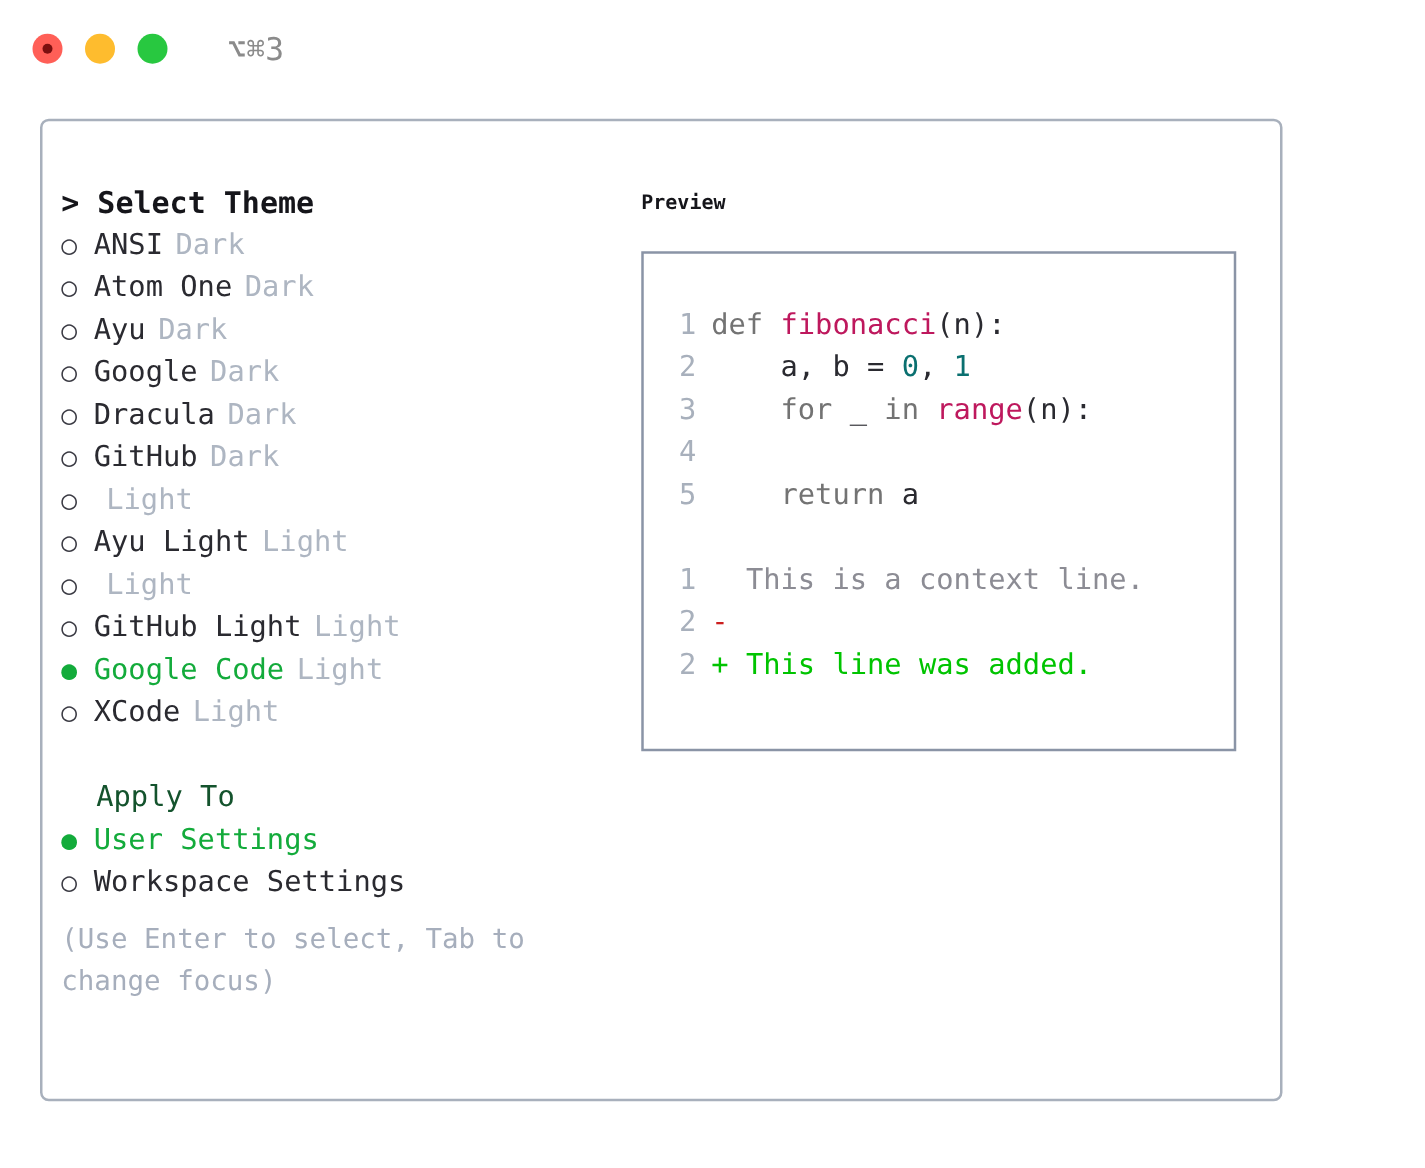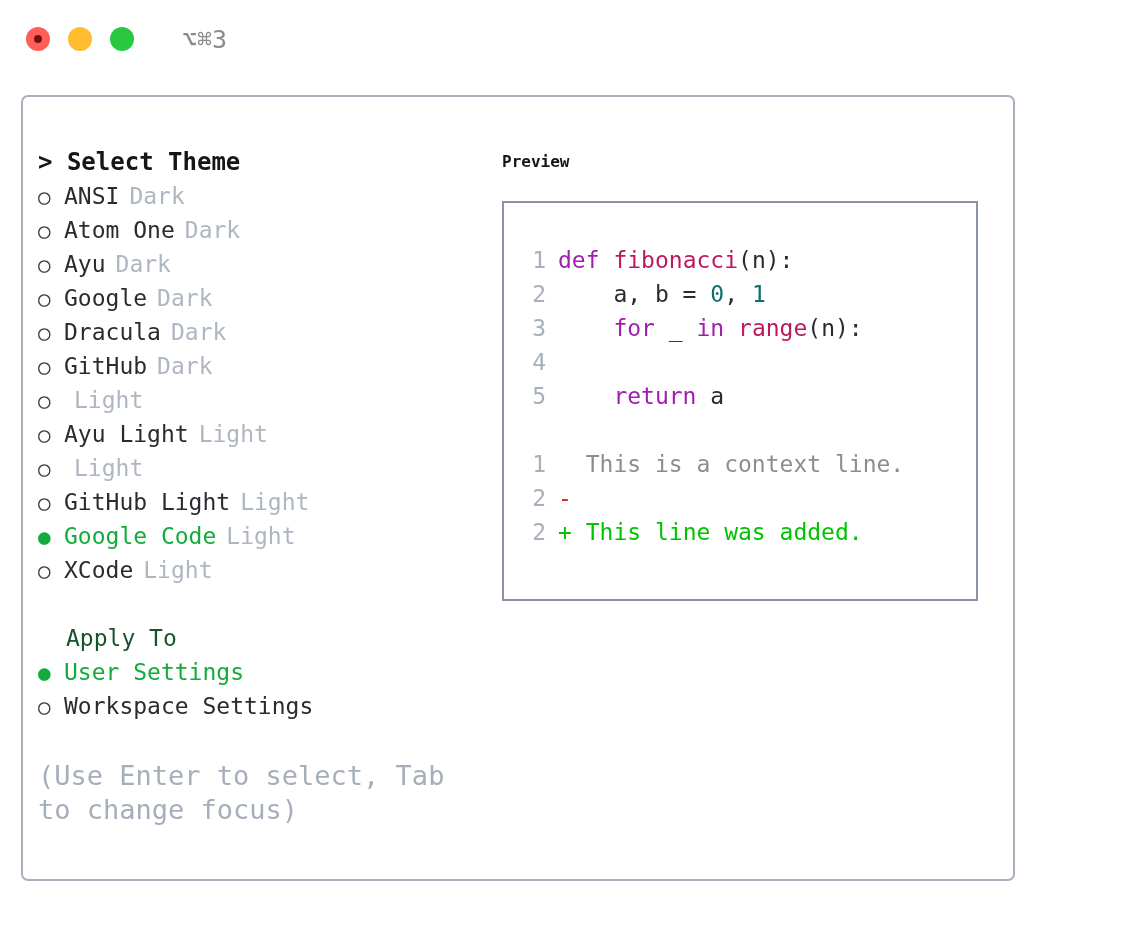--- a/index.html
+++ b/index.html
@@ -47,21 +47,21 @@
     margin-left: 48px;
     font-size: 25px;
     color: #8b8b8b;
     letter-spacing: 0px;
     white-space: pre;
   }
 
   
   .frame {
     position: absolute;
-    left: 21px; top: 95px;
+    left: 32px; top: 95px;
     width: 994px; height: 786px;
     border: 2px solid #a8b0bc;
     border-radius: 7px;
     background: #ffffff;
   }
 
   .cols {
     position: absolute;
     left: 0; top: 0;
     width: 100%; height: 100%;
@@ -105,22 +105,22 @@
   }
   .group-head {
     height: 34px; line-height: 34px;
     font-size: 23px;
     color: #14532d;
     padding-left: 28px;
     white-space: pre;
   }
   .spacer { height: 34px; }
   .hint {
-    margin-top: 36px;
-    font-size: 27px;
+    margin-top: 12px;
+    font-size: 22px;
     color: #a6aebc;
     line-height: 34px;
     width: 412px;
     white-space: pre-wrap;
   }
 
   
   .right {
     position: absolute;
     left: 479px; top: 48px;
@@ -149,21 +149,21 @@
     white-space: pre;
     padding-left: 12px;
   }
   .lno {
     width: 30px;
     flex: 0 0 30px;
     text-align: right;
     color: #a8b0bc;
     margin-right: 12px;
   }
-  .tok-kw   { color: #a21caf; }
+  .tok-kw   { color: #737373; }
   .tok-fn   { color: #be185d; }
   .tok-num  { color: #0a7070; }
   .tok-punc { color: #2a2a30; }
   .tok-var  { color: #2a2a30; }
 
   .gap-line { height: 34px; }
 
   .diff-ctx { color: #8c8c94; }
   .diff-del { color: #cc1f1f; }
   .diff-add { color: #00c400; }

